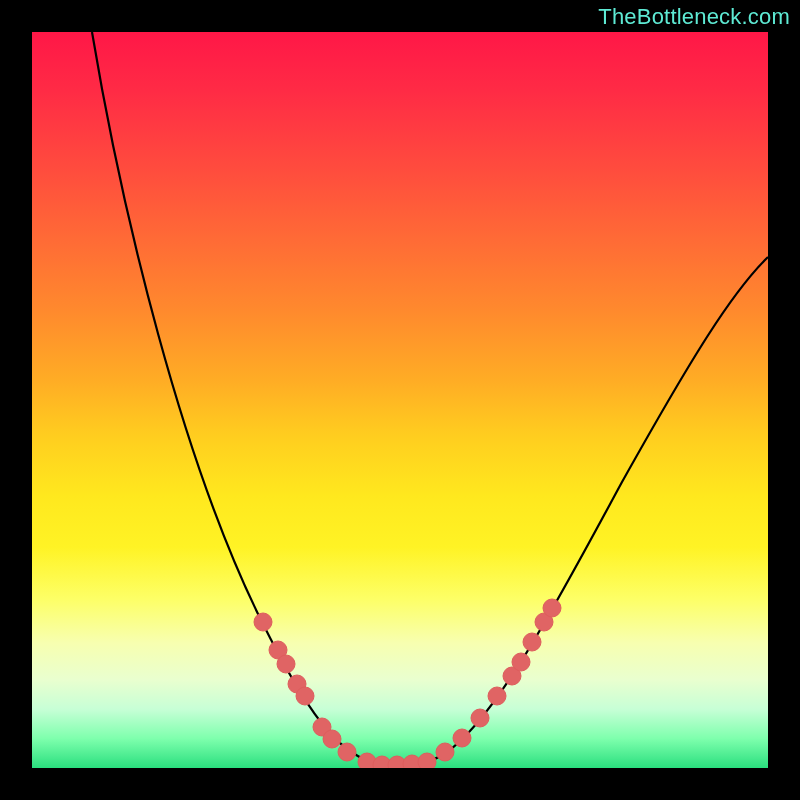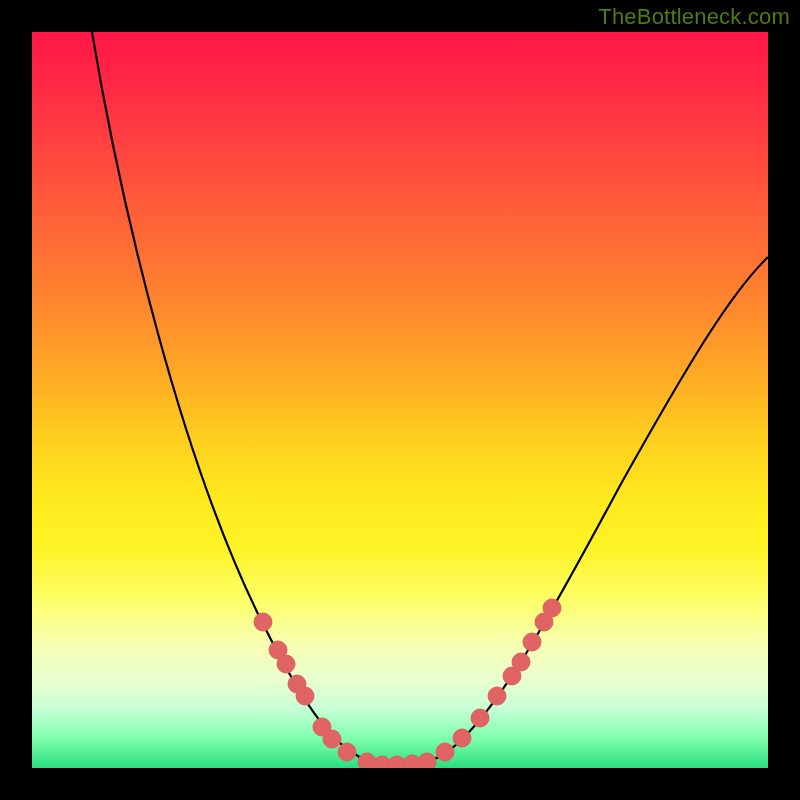--- a/index.html
+++ b/index.html
@@ -14,21 +14,21 @@
   .stage {
     position: relative;
     width: 800px;
     height: 800px;
     background: #000;
   }
   .watermark {
     position: absolute;
     top: 4px;
     right: 10px;
-    color: #4d7c0f;
+    color: #5eead4;
     font-size: 22px;
     font-weight: 500;
     letter-spacing: 0.2px;
     z-index: 50;
   }
   .plot {
     position: absolute;
     left: 32px;
     top: 32px;
     width: 736px;

